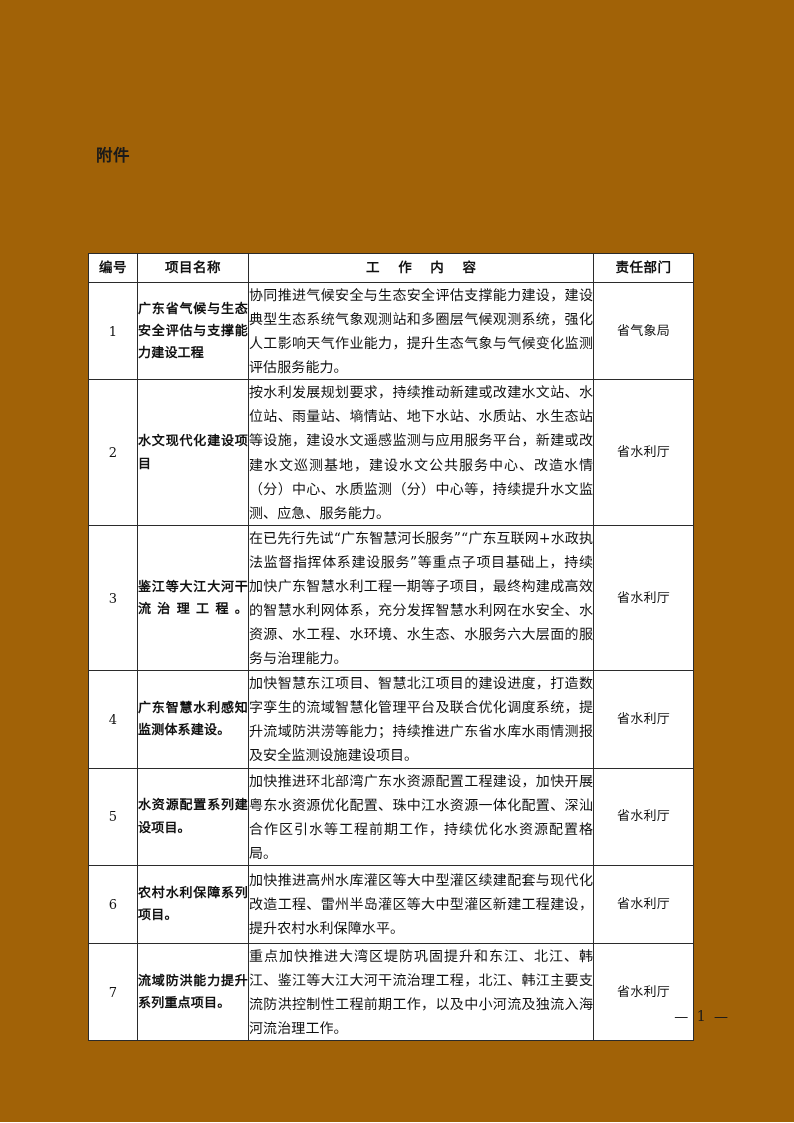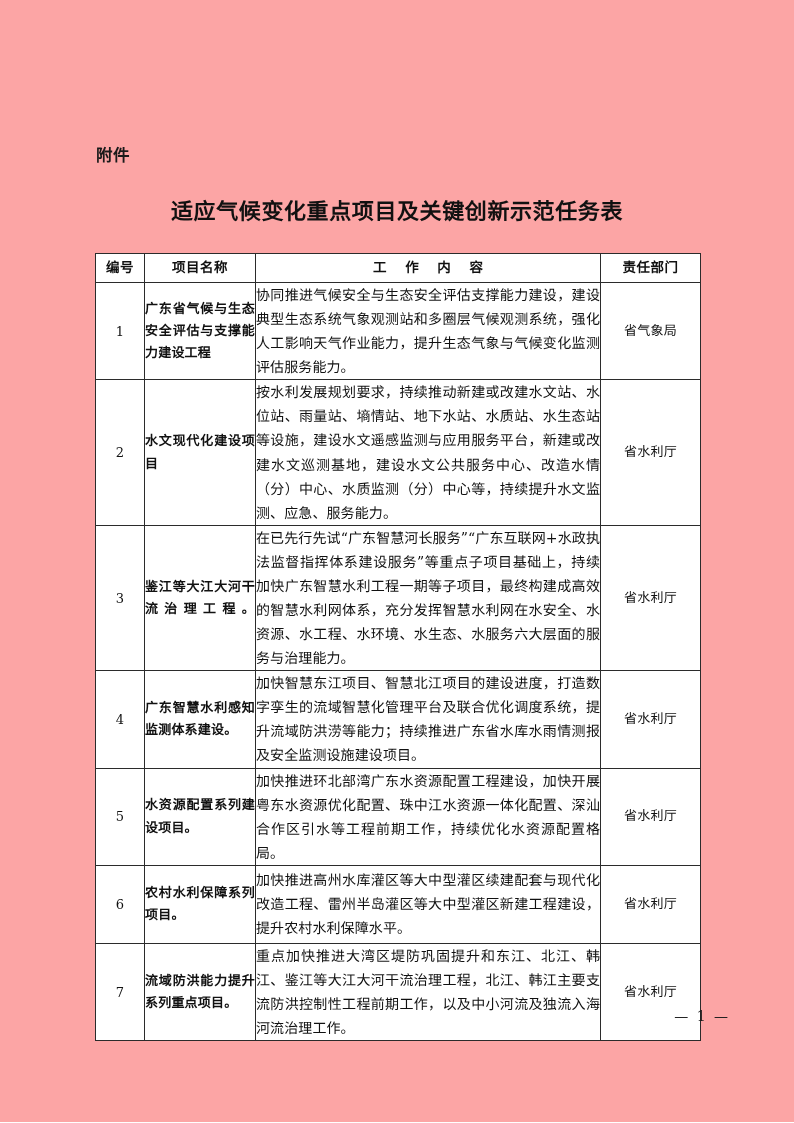--- a/index.html
+++ b/index.html
@@ -16,21 +16,21 @@
     color: #111111;
     overflow: hidden;
   }
 
   .page {
     position: absolute;
     left: 0;
     top: 0;
     width: 794px;
     height: 1122px;
-    background: #fca5a5;
+    background: #a16207;
   }
 
   
   .attachment-label {
     position: absolute;
     left: 96px;
     top: 146px;
     font-family: "DejaVu Sans", "Liberation Sans", sans-serif;
     font-size: 16.5px;
     font-weight: 700;
@@ -51,21 +51,21 @@
     font-size: 22px;
     font-weight: 700;
     letter-spacing: 0.6px;
     color: #111111;
     line-height: 1.25;
   }
 
   
   .task-table {
     position: absolute;
-    left: 95px;
+    left: 88px;
     top: 253px;
     width: 605px;
     border-collapse: collapse;
     table-layout: fixed;
     background: #ffffff;
   }
   .task-table col.c-no    { width: 49px;  }
   .task-table col.c-name  { width: 111px; }
   .task-table col.c-work  { width: 345px; }
   .task-table col.c-dept  { width: 100px; }
@@ -153,21 +153,20 @@
     color: #1a1a1a;
   }
 </style>
 </head>
 <body>
 
 <div class="page">
 
   <div class="attachment-label">附件</div>
 
-  <div class="doc-title">适应气候变化重点项目及关键创新示范任务表</div>
 
   <table class="task-table">
     <colgroup>
       <col class="c-no">
       <col class="c-name">
       <col class="c-work">
       <col class="c-dept">
     </colgroup>
     <thead>
       <tr>

